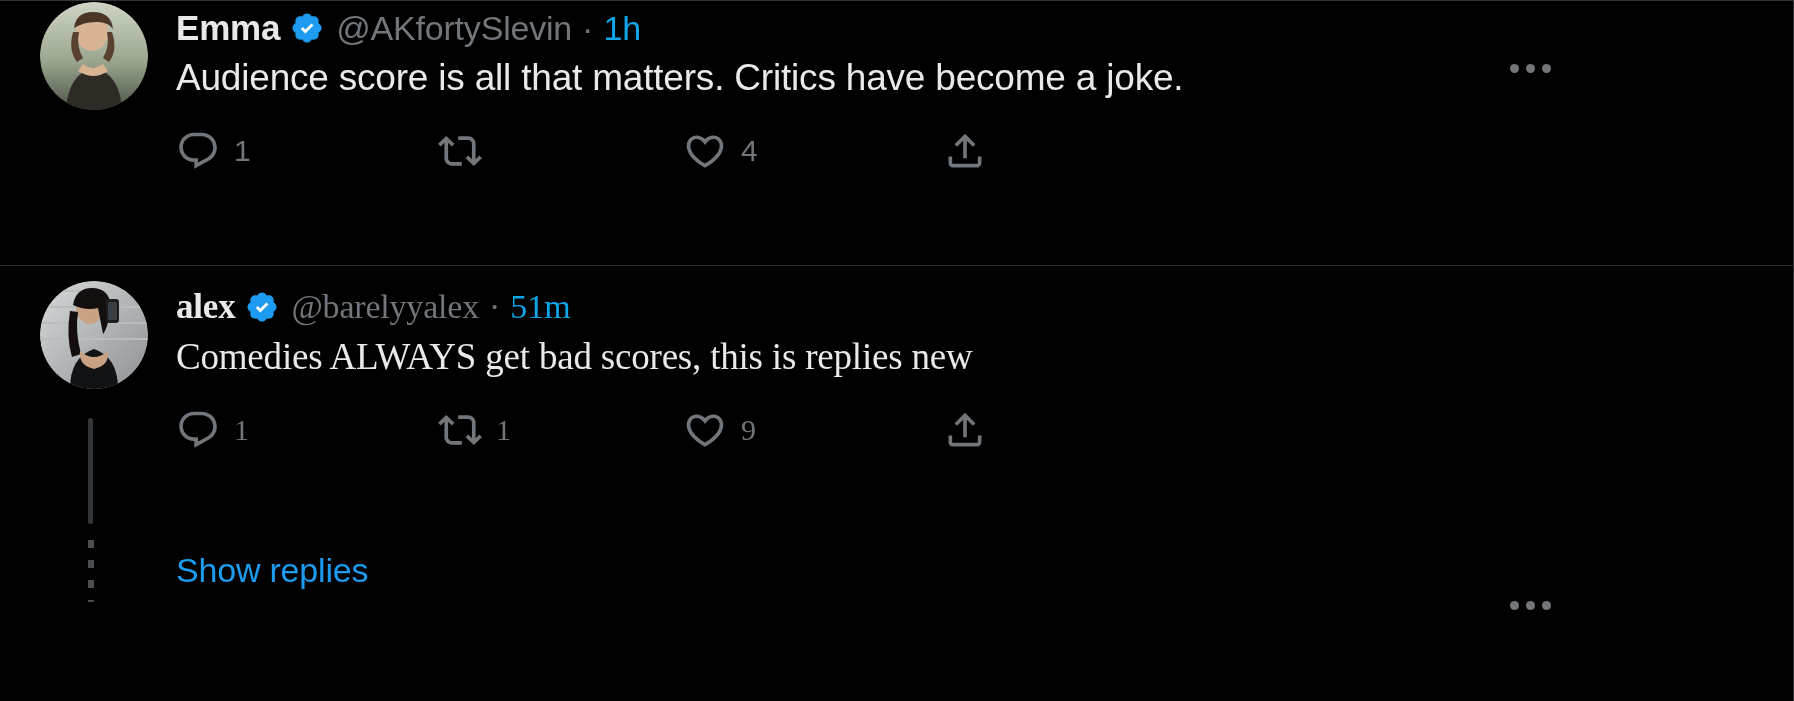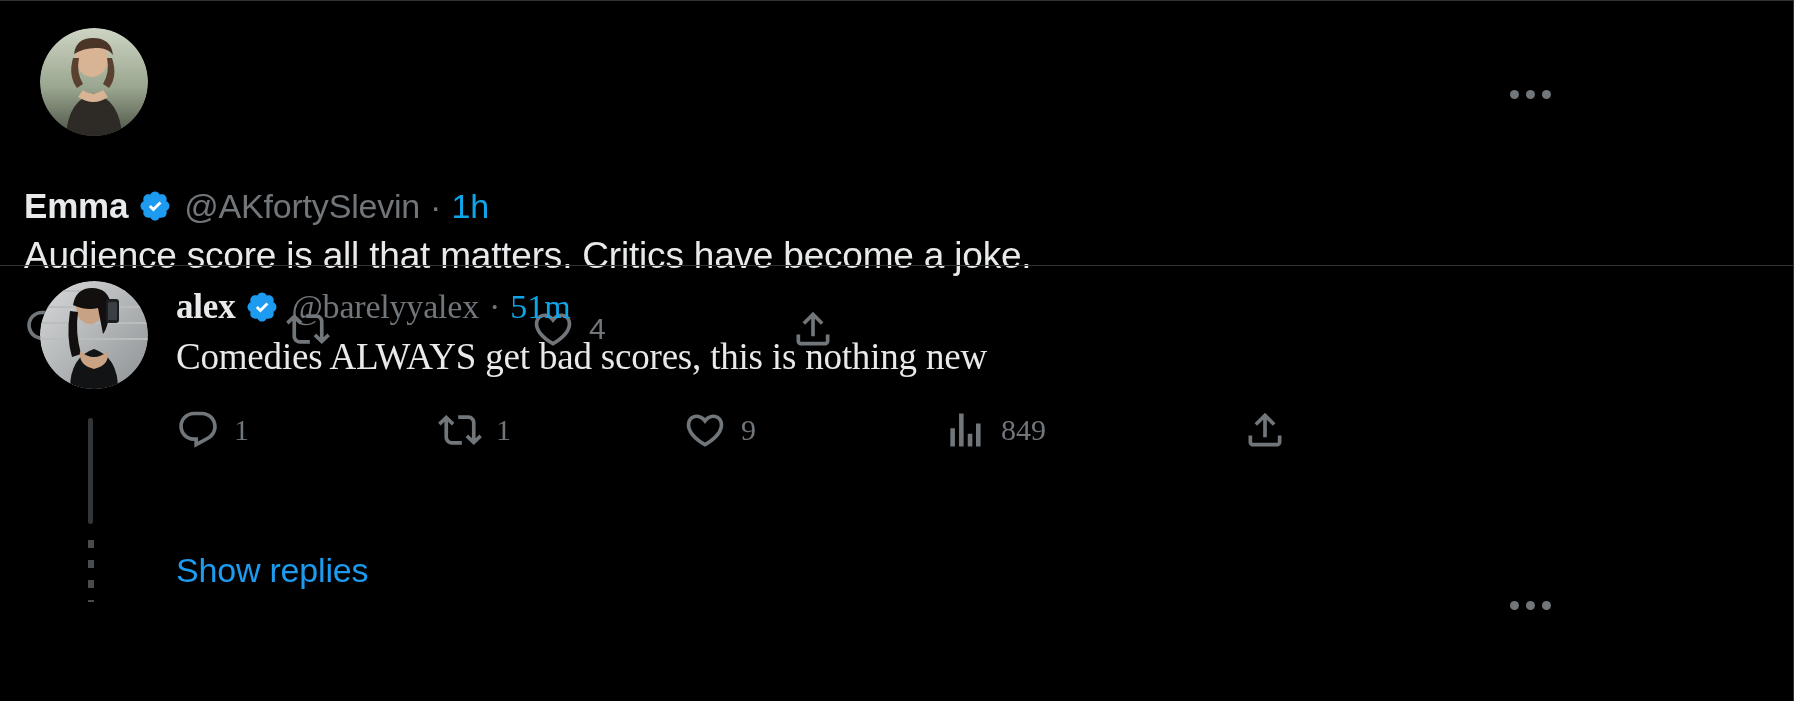--- a/index.html
+++ b/index.html
@@ -36,21 +36,21 @@
 
   
   .tweet {
     position: absolute;
     left: 0;
     width: 1794px;
     box-sizing: border-box;
     display: flex;
     padding: 0;
   }
-  .tweet.first { top: 28px; flex-direction: column; }
+  .tweet.first { top: 2px; }
   .tweet.second { top: 281px; font-family: Liberation Serif, serif; }
 
   .avatar-col {
     width: 152px;
     flex: 0 0 152px;
     display: flex;
     flex-direction: column;
     align-items: center;
     padding-left: 36px;
     box-sizing: border-box;
@@ -355,21 +355,21 @@
           <svg viewBox="0 0 24 24" xmlns="http://www.w3.org/2000/svg" aria-hidden="true">
             <path fill="#1d9bf0" d="M22.25 12c0-1.43-.88-2.67-2.19-3.34.46-1.39.2-2.9-.81-3.91s-2.52-1.27-3.91-.81C14.67 2.63 13.43 1.75 12 1.75s-2.67.88-3.34 2.19c-1.39-.46-2.9-.2-3.91.81s-1.27 2.52-.81 3.91C2.63 9.33 1.75 10.57 1.75 12s.88 2.67 2.19 3.34c-.46 1.39-.2 2.9.81 3.91s2.52 1.27 3.91.81c.67 1.31 1.91 2.19 3.34 2.19s2.67-.88 3.34-2.19c1.39.46 2.9.2 3.91-.81s1.27-2.52.81-3.91c1.31-.67 2.19-1.91 2.19-3.34z"></path>
             <path fill="#ffffff" d="M10.84 15.92l-3.2-3.2 1.41-1.41 1.79 1.79 4.3-4.3 1.41 1.41-5.71 5.71z"></path>
           </svg>
         </span>
         <span class="handle">@barelyyalex</span>
         <span class="sep-dot">·</span>
         <span class="timestamp">51m</span>
       </div>
 
-      <div class="tweet-text">Comedies ALWAYS get bad scores, this is nothing new</div>
+      <div class="tweet-text">Comedies ALWAYS get bad scores, this is replies new</div>
 
       <div class="actions">
         <div class="action a-reply">
           <span class="glyph">
             <svg viewBox="0 0 24 24" xmlns="http://www.w3.org/2000/svg" aria-hidden="true">
               <path d="M1.751 10c0-4.42 3.584-8 8.005-8h4.366c4.49 0 8.129 3.64 8.129 8.13 0 2.96-1.607 5.68-4.196 7.11l-8.054 4.46v-3.69h-.067c-4.49.1-8.183-3.51-8.183-8.01zm8.005-6c-3.317 0-6.005 2.69-6.005 6 0 3.37 2.77 6.08 6.138 6.01l.351-.01h1.761v2.3l5.087-2.81c1.951-1.08 3.163-3.13 3.163-5.36 0-3.39-2.744-6.13-6.129-6.13h-4.366z"></path>
             </svg>
           </span>
           <span class="count">1</span>
         </div>
@@ -385,28 +385,20 @@
 
         <div class="action a-like">
           <span class="glyph">
             <svg viewBox="0 0 24 24" xmlns="http://www.w3.org/2000/svg" aria-hidden="true">
               <path d="M16.697 5.5c-1.222-.06-2.679.51-3.89 2.16l-.805 1.09-.806-1.09C9.984 6.01 8.526 5.44 7.304 5.5c-1.243.07-2.349.78-2.91 1.91-.552 1.12-.633 2.78.479 4.82 1.074 1.97 3.257 4.27 7.129 6.61 3.87-2.34 6.052-4.64 7.126-6.61 1.111-2.04 1.03-3.7.477-4.82-.561-1.13-1.666-1.84-2.908-1.91zm4.187 7.69c-1.351 2.48-4.001 5.12-8.379 7.67l-.503.3-.504-.3c-4.379-2.55-7.029-5.19-8.382-7.67-1.36-2.5-1.41-4.86-.514-6.67.887-1.79 2.647-2.91 4.601-3.01 1.651-.09 3.368.56 4.798 2.01 1.429-1.45 3.146-2.1 4.796-2.01 1.954.1 3.714 1.22 4.601 3.01.896 1.81.846 4.17-.514 6.67z"></path>
             </svg>
           </span>
           <span class="count">9</span>
         </div>
 
-        <div class="action a-views">
-          <span class="glyph">
-            <svg viewBox="0 0 24 24" xmlns="http://www.w3.org/2000/svg" aria-hidden="true">
-              <path d="M8.75 21V3h2.5v18h-2.5zM18 21V8.5h2.5V21H18zM4 21l.004-10h2.5L6.5 21H4zm9.5 0v-7h2.5v7h-2.5z"></path>
-            </svg>
-          </span>
-          <span class="count">849</span>
-        </div>
 
         <div class="action a-share">
           <span class="glyph">
             <svg viewBox="0 0 24 24" xmlns="http://www.w3.org/2000/svg" aria-hidden="true">
               <path d="M12 2.59l5.7 5.7-1.41 1.42L13 6.41V16h-2V6.41l-3.3 3.3-1.41-1.42L12 2.59zM21 15l-.02 3.51c0 1.38-1.12 2.49-2.5 2.49H5.5C4.11 21 3 19.88 3 18.5V15h2v3.5c0 .28.22.5.5.5h12.98c.28 0 .5-.22.5-.5L19 15h2z"></path>
             </svg>
           </span>
           <span class="count"></span>
         </div>
       </div>

